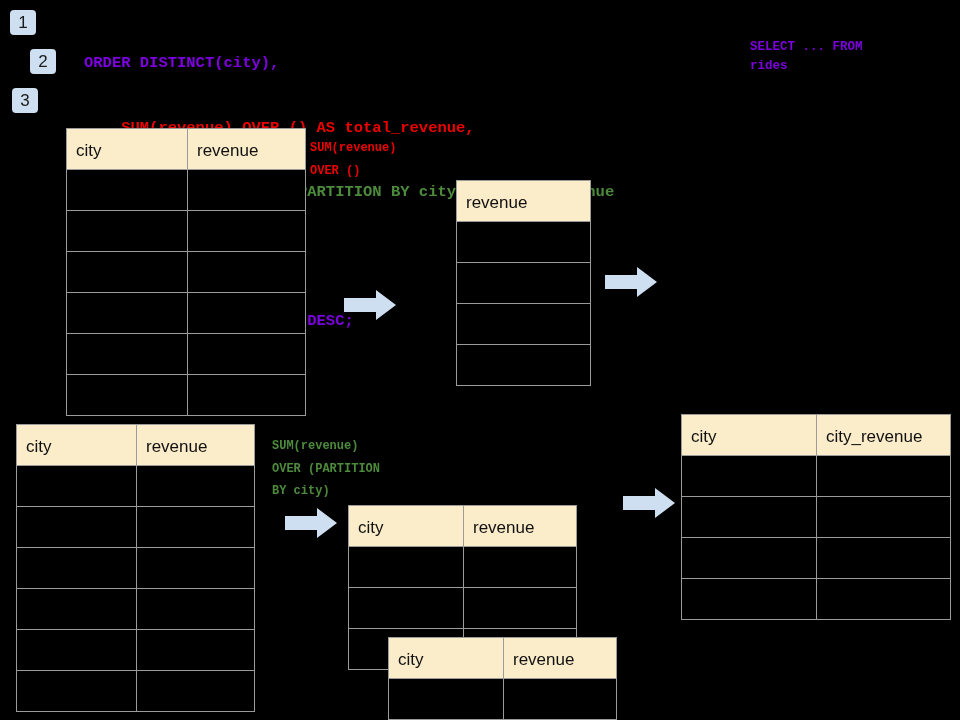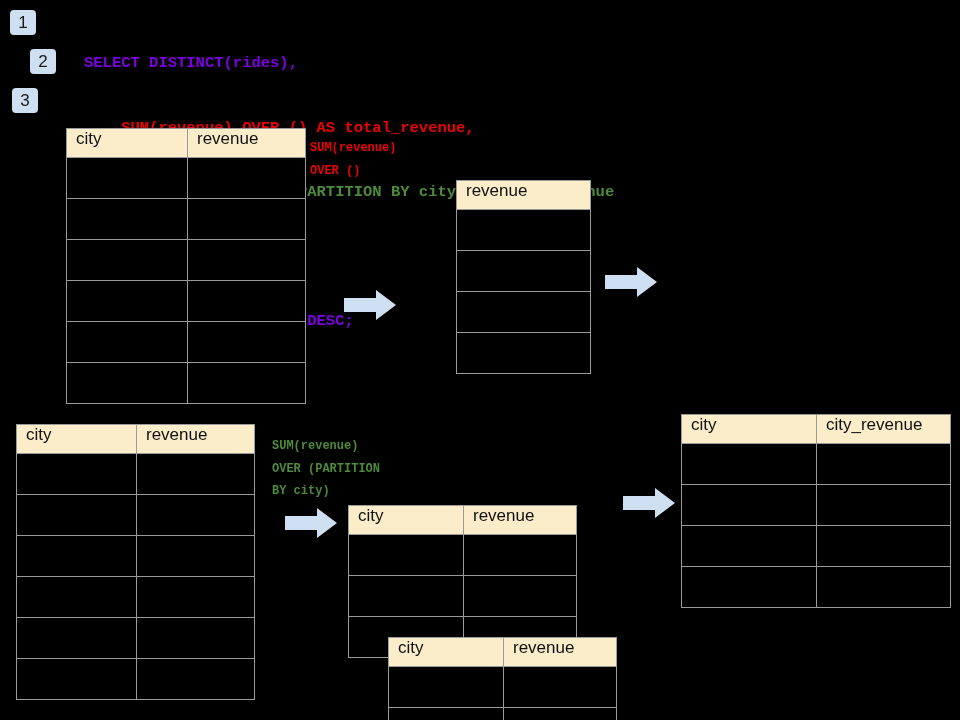--- a/index.html
+++ b/index.html
@@ -81,21 +81,21 @@
     padding: 0;
     margin: 0;
   }
   .tbl th {
     background: #fbecca;
     color: #111111;
     font-family: "Liberation Sans", sans-serif;
     font-weight: normal;
     font-size: 17px;
     text-align: left;
-    padding: 0 0 8px 9px;
+    padding: 12px 0 8px 9px;
     border-color: #9b9b9b;
   }
   .tbl td {
     background: #000000;
     height: 40px;
   }
 
   
   .arrow {
     position: absolute;
@@ -106,27 +106,29 @@
 </head>
 <body>
 
 <div id="canvas">
 
   <div class="badge" style="left:10px; top:10px;">1</div>
   <div class="badge" style="left:30px; top:49px;">2</div>
   <div class="badge" style="left:12px; top:88px;">3</div>
 
   <div class="sql-block" style="left:84px; top:10px;">
-    <div class="sql-line c-violet">SELECT DISTINCT(rides),</div>
+    <div class="sql-line c-violet">ORDER DISTINCT(city),</div>
     <div class="sql-line c-red">    SUM(revenue) OVER () AS total_revenue,</div>
     <div class="sql-line c-green">    SUM(revenue) OVER (PARTITION BY city) as city_revenue</div>
     <div class="sql-line c-violet">  FROM rides</div>
     <div class="sql-line c-violet">  ORDER by city_revenue DESC;</div>
   </div>
 
+  <div class="side-note" style="left:750px; top:38px;">SELECT ... FROM
+rides</div>
 
   <table class="tbl" style="left:66px; top:128px; width:239px;">
     <colgroup>
         <col style="width:121px">
         <col style="width:118px">
       </colgroup>
     <thead>
       <tr>
         <th>city</th>
         <th>revenue</th>

